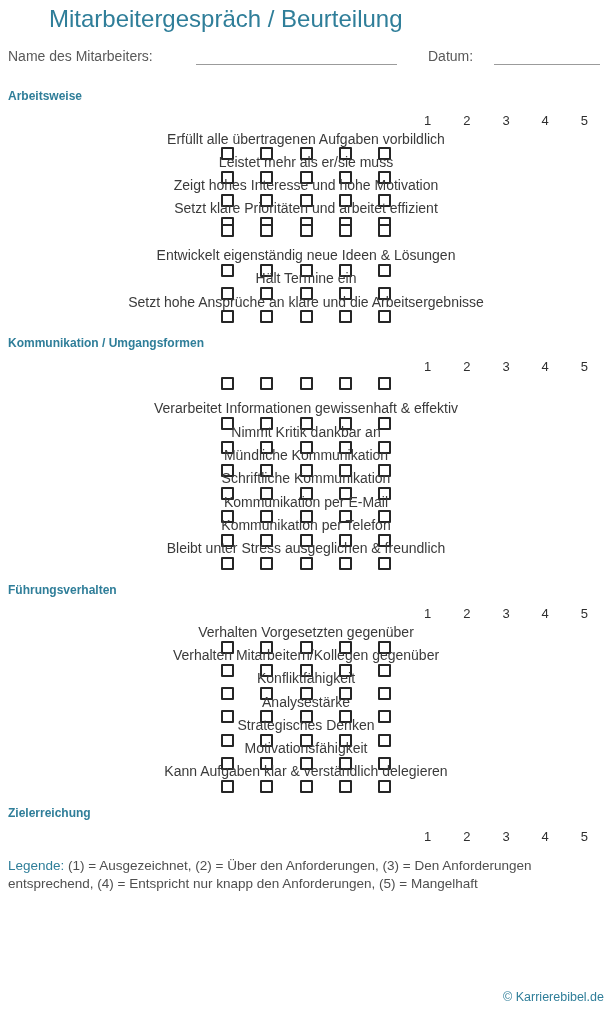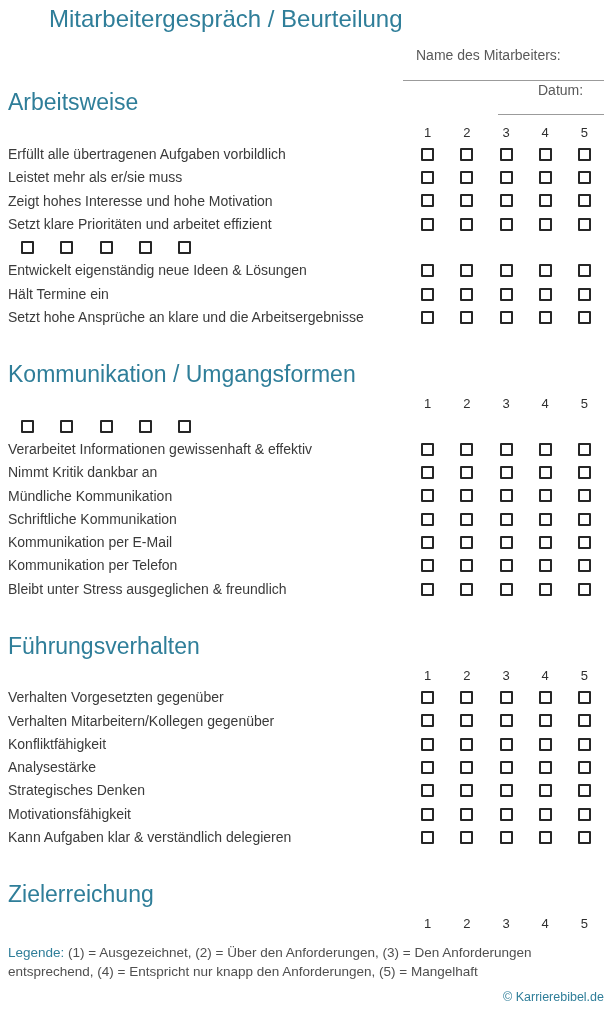--- a/index.html
+++ b/index.html
@@ -22,51 +22,51 @@
   h1[data-name="page-title"]{
     color:var(--accent);
     font-size:24px;
     font-weight:400;
     line-height:1.1;
     letter-spacing:0;
     margin-left:41px;
   }
   
   .fields{ margin-top:14px; }
-  .field-row{ display:flex; align-items:flex-end; height:19px;flex-direction:column; }
+  .field-row{ display:flex; align-items:flex-end; height:19px; }
   .field-row + .field-row{ margin-top:27px; }
   .flabel{ color:var(--muted); font-size:14px; line-height:1.3; }
   .flabel.first{ width:188px; }
   .fline{
     border-bottom:1px solid var(--line);
     height:16px;
     display:inline-block;
     background:transparent;
     border-top:none; border-left:none; border-right:none;
     font-size:14px; color:var(--text);
     outline:none;
   }
   .fline.long{ width:201px; }
   .fline.short{ width:106px; }
   .datum-label{ margin-left:31px; width:66px; }
   
-  section[data-name="rating-section"]{ margin-top:33px; }
+  section[data-name="rating-section"]{ margin-top:20px; }
   section[data-name="rating-section"]:first-of-type{ margin-top:25px; }
   h2[data-name="section-heading"]{
     color:var(--accent);
-    font-size:23px;
-    font-weight:400;
+    font-size:12px;
+    font-weight:700;
     line-height:1.1;
   }
   .scale{ display:flex; width:196px; flex:none; }
   .cell{ flex:1; display:flex; justify-content:center; align-items:center; }
   .scale-head{ margin-top:9px; margin-left:auto; }
   .num{ font-size:13px; color:#2f2f2f; }
   .rows{ margin-top:3px; }
-  .row{ display:flex; align-items:center; height:23.3px; }
+  .row{ display:flex; align-items:center; height:23.3px;flex-direction:column; }
   .rlabel{ flex:1; font-size:14px; color:var(--text); line-height:1.2; }
   .cb{
     width:13px; height:13px;
     border:2px solid var(--cb-border);
     border-radius:1px;
     background:#fff;
     display:inline-block;
     cursor:pointer;
   }
   

